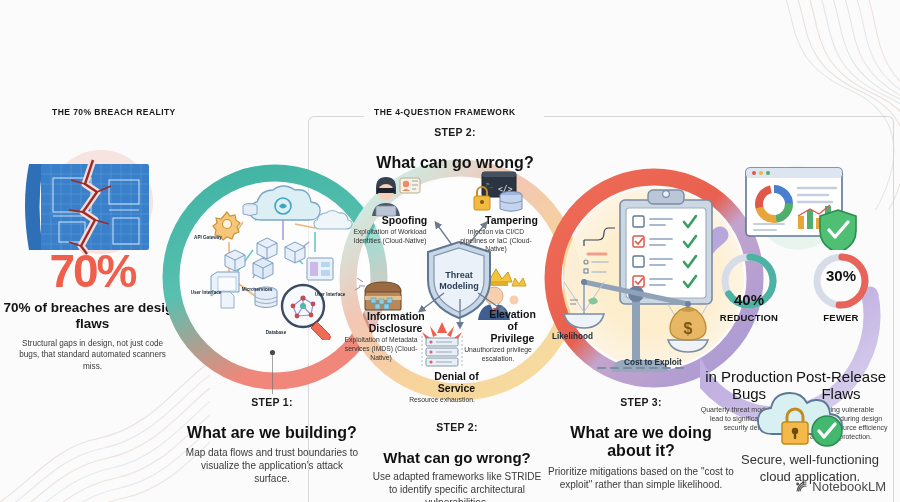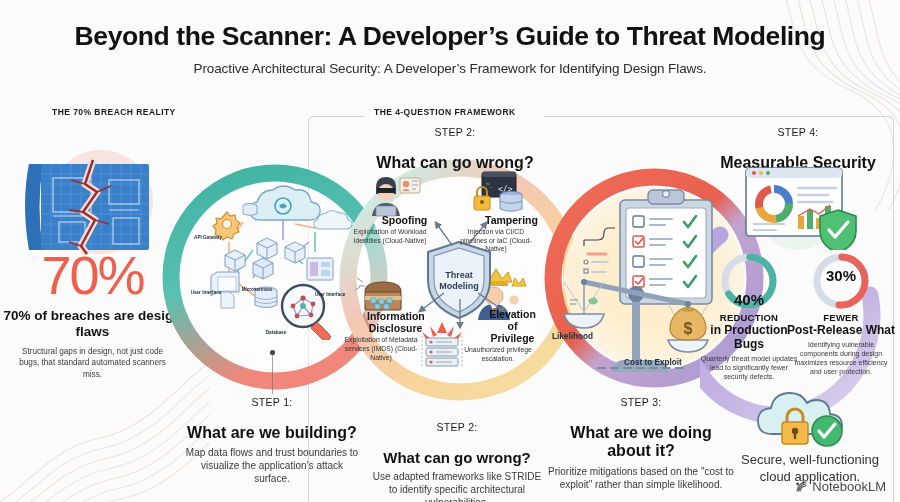--- a/index.html
+++ b/index.html
@@ -39,30 +39,30 @@
     border:1px solid #d7d7d9;border-radius:6px;border-bottom:none;
     background:transparent;
   }
   .frame-notch{
     position:absolute;left:364px;top:110px;width:180px;height:14px;
     background:#fbfbfb;
   }
 
   
   .step-head{position:absolute;text-align:center;}
-  .step-num{font-size:10.5px;font-weight:normal;letter-spacing:0.3px;color:#1a1a1a;}
+  .step-num{font-size:10.5px;font-weight:bold;letter-spacing:0.3px;color:#1a1a1a;}
   .step-q{font-size:16px;font-weight:bold;color:#111;line-height:1.15;margin-top:16px;}
   .step-q.small{font-size:15px;}
   .step-desc{font-size:10px;color:#3a3a3a;line-height:1.3;margin-top:4px;}
 
   
   .panel-left{position:absolute;left:0;top:150px;width:185px;text-align:center;}
   .blueprint-wrap{position:relative;width:160px;height:120px;margin:0 auto;}
   .pct-big{
-    font-size:54px;font-weight:normal;color:#ef5f4c;letter-spacing:-2px;
+    font-size:46px;font-weight:bold;color:#ef5f4c;letter-spacing:-2px;
     line-height:1;margin-top:-22px;position:relative;
     -webkit-text-stroke:0px;
   }
   .pct-head{font-size:13.5px;font-weight:bold;color:#141414;line-height:1.2;margin-top:6px;}
   .pct-sub{font-size:8.2px;color:#3a3a3a;line-height:1.35;margin-top:6px;padding:0 18px;}
 
   
   .ring{position:absolute;}
 
   
@@ -72,21 +72,21 @@
 
   
   .node-label{position:absolute;font-size:4.6px;font-weight:bold;color:#1c2a3a;text-align:center;}
 
   
   .scale-label{position:absolute;font-size:8.2px;font-weight:bold;color:#1c2a3a;}
 
   
   .metric{position:absolute;text-align:center;width:110px;}
   .metric-title{font-size:9.5px;font-weight:bold;color:#111;letter-spacing:0.2px;}
-  .metric-sub{font-size:12px;font-weight:bold;color:#111;}
+  .metric-sub{font-size:15px;font-weight:normal;color:#111;margin-top:45px;}
   .metric-desc{font-size:7px;color:#3a3a3a;line-height:1.3;margin-top:3px;padding:0 6px;}
   .cloud-cap{position:absolute;left:735px;top:452px;width:150px;text-align:center;
              font-size:13px;color:#333;line-height:1.3;}
 
   
   .brand{
     position:absolute;right:14px;bottom:8px;display:flex;align-items:center;gap:4px;
     font-size:13px;color:#4a4a4a;font-weight:500;
   }
 
@@ -116,24 +116,20 @@
       <path d="M-20,180 C60,175 70,110 140,96 C190,86 220,40 250,20" stroke="#dcc9c2"></path>
       <path d="M-20,190 C62,185 74,120 144,106 C194,96 224,50 254,30" stroke="#d4d2dc"></path>
       <path d="M-20,200 C64,195 78,130 148,116 C198,106 228,60 258,40" stroke="#e0cbc1"></path>
       <path d="M-20,210 C66,205 82,140 152,126 C202,116 232,70 262,50" stroke="#d1d6dd"></path>
       <path d="M-20,220 C68,215 86,150 156,136 C206,126 236,80 266,60" stroke="#dfcec6"></path>
       <path d="M-20,230 C70,225 90,160 160,146 C210,136 240,90 270,70" stroke="#d6d4de"></path>
       <path d="M-20,240 C72,235 94,170 164,156 C214,146 244,100 274,80" stroke="#e1cdc4"></path>
     </g>
   </svg>
 
-  <div class="header">
-    <h1 class="title">Beyond the Scanner: A Developer’s Guide to Threat Modeling</h1>
-    <p class="subtitle">Proactive Architectural Security: A Developer’s Framework for Identifying Design Flaws.</p>
-  </div>
 
   <div class="frame-box"></div>
   <div class="frame-notch"></div>
   <div class="kicker kicker-left">THE 70% BREACH REALITY</div>
   <div class="kicker kicker-mid">THE 4-QUESTION FRAMEWORK</div>
 
   <div class="panel-left">
     <div class="blueprint-wrap">
       <svg width="160" height="120" viewBox="0 0 160 120">
         <circle cx="88" cy="52" r="52" fill="#f6dedb" opacity="0.85"></circle>
@@ -446,20 +442,24 @@
     <div class="stride-d">Injection via CI/CD pipelines or IaC (Cloud-Native)</div>
   </div>
   <div class="stride" style="left:458px;top:308px;width:80px;">
     <div class="stride-t">Elevation of Privilege</div>
     <div class="stride-d">Unauthorized privilege escalation.</div>
   </div>
   <div class="stride" style="left:338px;top:310px;width:86px;">
     <div class="stride-t">Information Disclosure</div>
     <div class="stride-d">Exploitation of Metadata services (IMDS) (Cloud-Native)</div>
   </div>
+  <div class="stride" style="left:402px;top:370px;width:80px;">
+    <div class="stride-t">Denial of Service</div>
+    <div class="stride-d">Resource exhaustion.</div>
+  </div>
 
   <div class="step-head" style="left:368px;top:421px;width:178px;">
     <div class="step-num">STEP 2:</div>
     <div class="step-q small">What can go wrong?</div>
     <div class="step-desc">Use adapted frameworks like STRIDE to identify specific architectural vulnerabilities.</div>
   </div>
 
   <svg style="position:absolute;left:562px;top:182px;" width="160" height="190" viewBox="0 0 160 190">
 
     <g>
@@ -533,24 +533,20 @@
 
   <div class="scale-label" style="left:552px;top:304px;margin-top:28px;">Likelihood</div>
   <div class="scale-label" style="left:624px;top:358px;">Cost to Exploit</div>
 
   <div class="step-head" style="left:548px;top:396px;width:186px;">
     <div class="step-num">STEP 3:</div>
     <div class="step-q">What are we doing about it?</div>
     <div class="step-desc">Prioritize mitigations based on the "cost to exploit" rather than simple likelihood.</div>
   </div>
 
-  <div class="step-head" style="left:696px;top:126px;width:204px;">
-    <div class="step-num">STEP 4:</div>
-    <div class="step-q">Measurable Security Impact</div>
-  </div>
 
   <svg style="position:absolute;left:742px;top:164px;" width="120" height="86" viewBox="0 0 120 86">
     <circle cx="56" cy="44" r="42" fill="#dff0e6" opacity="0.6"></circle>
     <rect x="4" y="4" width="96" height="68" rx="4" fill="#ffffff" stroke="#5d7794" stroke-width="1.6"></rect>
     <rect x="4" y="4" width="96" height="10" rx="4" fill="#dde6f0"></rect>
     <g>
         <circle cx="12" cy="9" r="2" fill="#e0584a"></circle>
         <circle cx="19" cy="9" r="2" fill="#f0b93c"></circle>
         <circle cx="26" cy="9" r="2" fill="#4fae6c"></circle>
       </g>
@@ -597,21 +593,21 @@
   <div style="position:absolute;left:806px;top:267px;width:70px;text-align:center;
               font-size:15px;font-weight:bold;color:#111;">30%</div>
 
   <div class="metric" style="left:694px;top:312px;">
     <div class="metric-title">REDUCTION</div>
     <div class="metric-sub">in Production Bugs</div>
     <div class="metric-desc">Quarterly threat model updates lead to significantly fewer security defects.</div>
   </div>
   <div class="metric" style="left:786px;top:312px;">
     <div class="metric-title">FEWER</div>
-    <div class="metric-sub">Post-Release What</div>
+    <div class="metric-sub">Post-Release Flaws</div>
     <div class="metric-desc">Identifying vulnerable components during design maximizes resource efficiency and user protection.</div>
   </div>
 
   <svg style="position:absolute;left:748px;top:388px;" width="120" height="66" viewBox="0 0 120 66">
     <path d="M24,46 q-14,0 -14,-13 q0,-12 13,-13 q3,-15 19,-15 q12,0 17,10 q4,-3 9,-3 q13,0 14,14 q12,1 12,12 q0,8 -11,8z" fill="#d8f0f2" stroke="#5d7794" stroke-width="1.8"></path>
     <g transform="translate(34,22)">
       <rect x="0" y="12" width="26" height="22" rx="3" fill="#f3b94a" stroke="#c48c1f" stroke-width="1.5"></rect>
       <path d="M5,12 V7 a8,8 0 0,1 16,0 v5" fill="none" stroke="#c48c1f" stroke-width="3"></path>
       <circle cx="13" cy="21" r="3.2" fill="#6d4c08"></circle>
       <path d="M13,23 v5" stroke="#6d4c08" stroke-width="2.4" stroke-linecap="round"></path>

